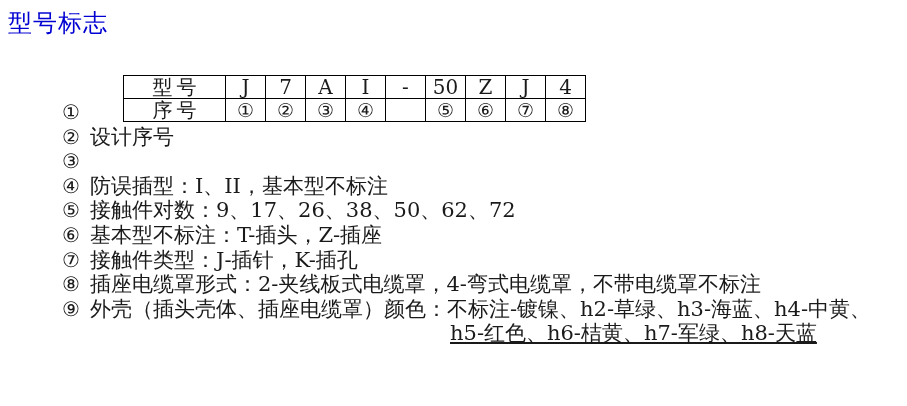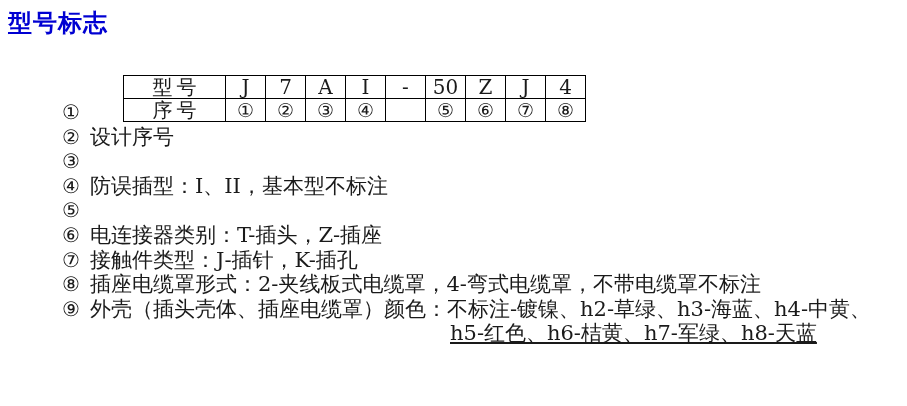--- a/index.html
+++ b/index.html
@@ -15,21 +15,21 @@
     overflow: hidden;
     font-family: "DejaVu Serif", "Liberation Serif", serif;
     color: var(--text-color, #1a1a1a);
   }
   .page-title {
     position: absolute;
     left: 8px;
     top: 7px;
     font-family: "DejaVu Sans", "Liberation Sans", sans-serif;
     font-size: 24px;
-    font-weight: bold;
+    font-weight: normal;
     color: var(--title-blue, #0000d2);
     letter-spacing: 1px;
   }
   table.model-table {
     position: absolute;
     left: 123px;
     top: 48px;
     border-collapse: collapse;
     margin-top: 27px;
   }
@@ -129,25 +129,26 @@
       <span class="item-num">③</span>
     </div>
 
     <div class="list-item">
       <span class="item-num">④</span>
       <span class="item-text">防误插型：I、II，基本型不标注</span>
     </div>
 
     <div class="list-item">
       <span class="item-num">⑤</span>
+      <span class="item-text">接触件对数：9、17、26、38、50、62、72</span>
     </div>
 
     <div class="list-item">
       <span class="item-num">⑥</span>
-      <span class="item-text">电连接器类别：T-插头，Z-插座</span>
+      <span class="item-text">基本型不标注：T-插头，Z-插座</span>
     </div>
 
     <div class="list-item">
       <span class="item-num">⑦</span>
       <span class="item-text">接触件类型：J-插针，K-插孔</span>
     </div>
 
     <div class="list-item">
       <span class="item-num">⑧</span>
       <span class="item-text">插座电缆罩形式：2-夹线板式电缆罩，4-弯式电缆罩，不带电缆罩不标注</span>

